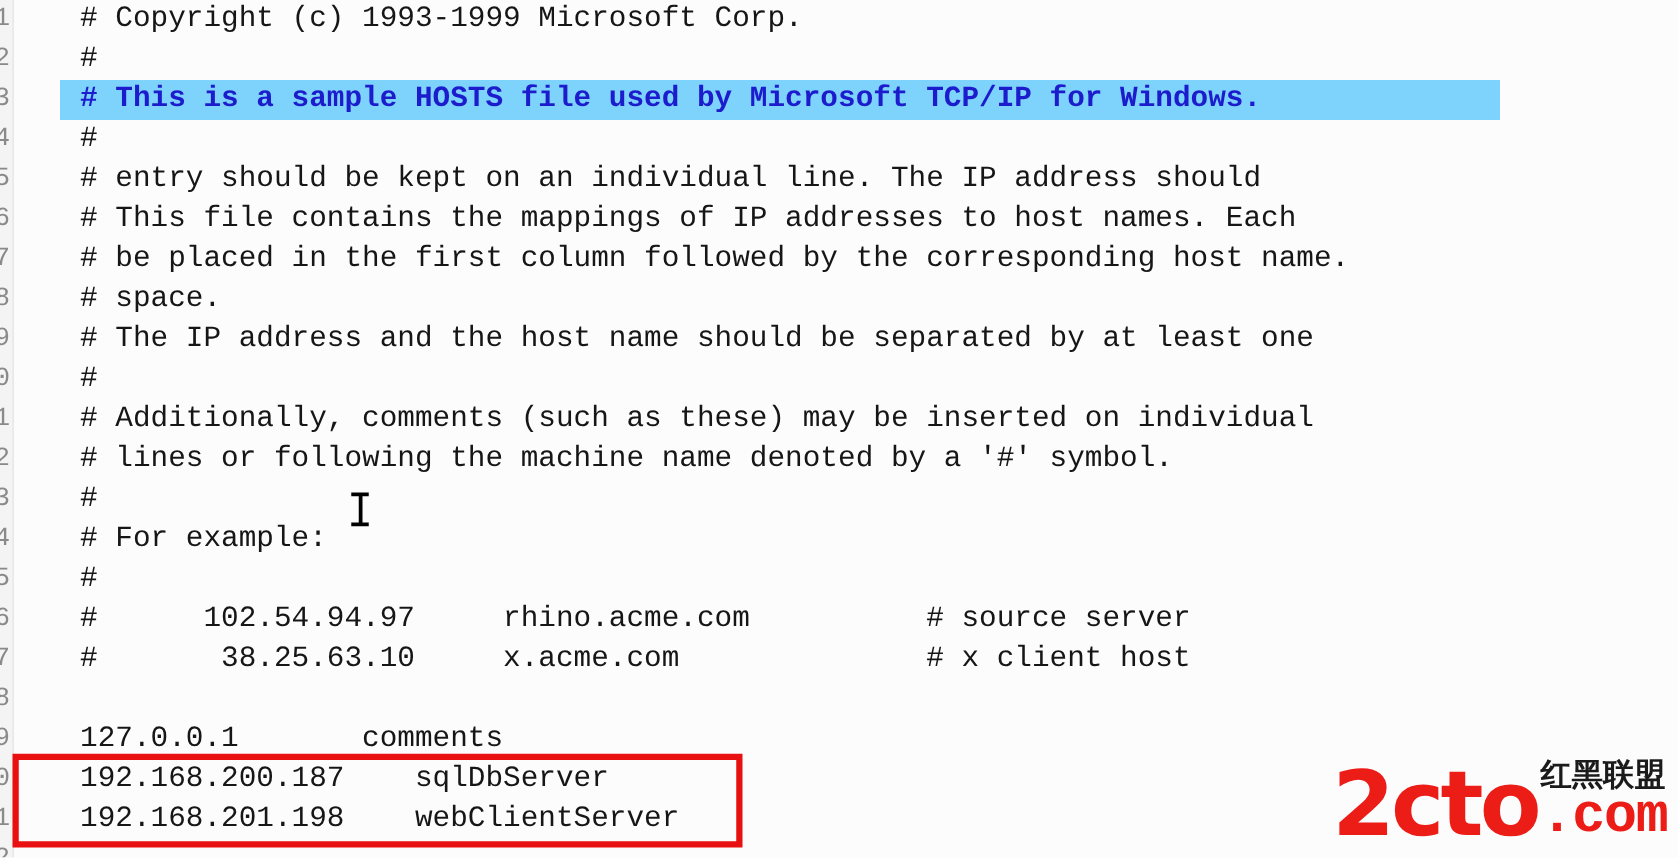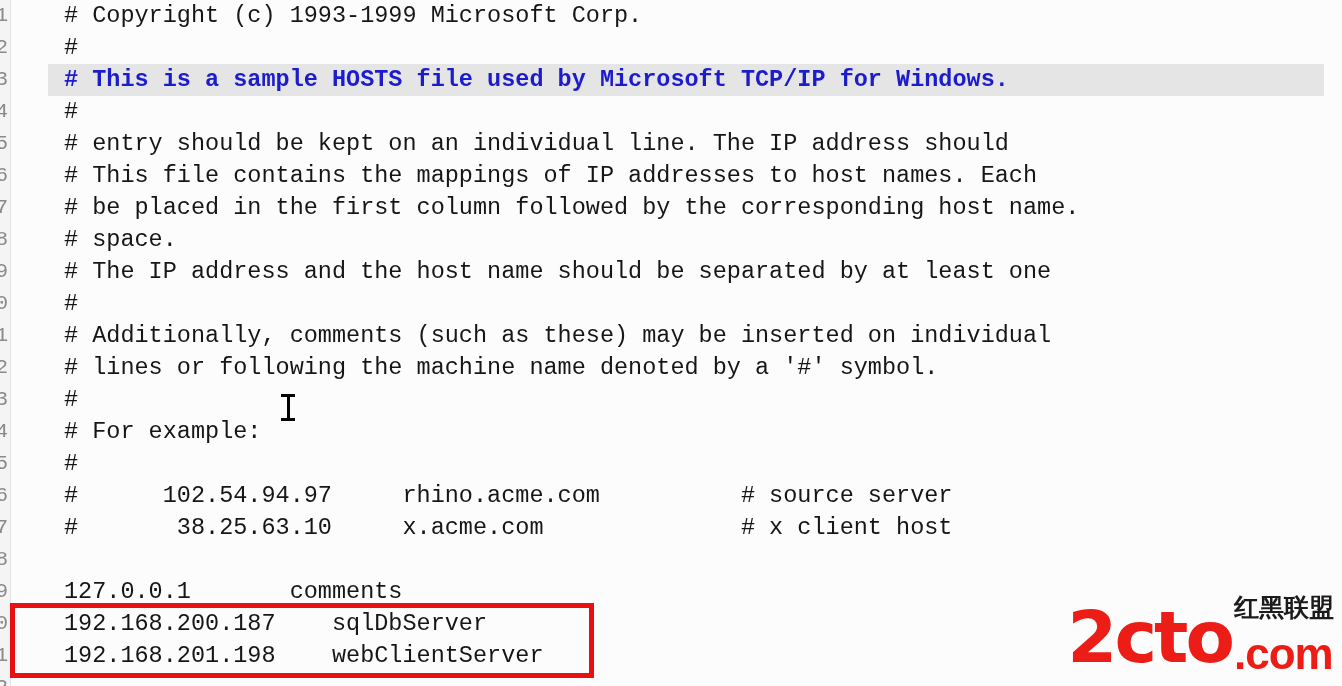--- a/index.html
+++ b/index.html
@@ -65,24 +65,24 @@
     letter-spacing: 0px;
     color: #161616;
     white-space: pre;
     padding-left: 16px;
     box-sizing: border-box;
     font-family: "Liberation Mono", "DejaVu Sans Mono", monospace;
     margin-left: 48px;
   }
 
   .line.highlight {
-    background: #e5e5e5;
+    background: #7dd3fc;
     color: #1c1ccd;
     font-weight: bold;
-    width: 1276px;
+    width: 1152px;
   }
 
   .line.blank {
     color: transparent;
   }
 
   
   .red-box {
     position: absolute;
     left: 10px;
@@ -151,27 +151,27 @@
   }
   .wm-cn {
     font-family: "DejaVu Sans", sans-serif;
     font-size: 25px;
     font-weight: bold;
     color: #1b1b1b;
     letter-spacing: 0px;
     line-height: 1;
   }
   .wm-com {
-    font-family: Liberation Sans, sans-serif;
+    font-family: Liberation Mono, monospace;
     font-weight: bold;
     font-size: 44px;
     color: #ec1c17;
     line-height: 1;
     letter-spacing: -1px;
-    margin-top: 12px;
+    margin-top: 0;
   }
 </style>
 </head>
 <body>
 
 <div id="editor">
 
   <div class="gutter">
       <div class="gutter-num">1</div>
       <div class="gutter-num">2</div>

